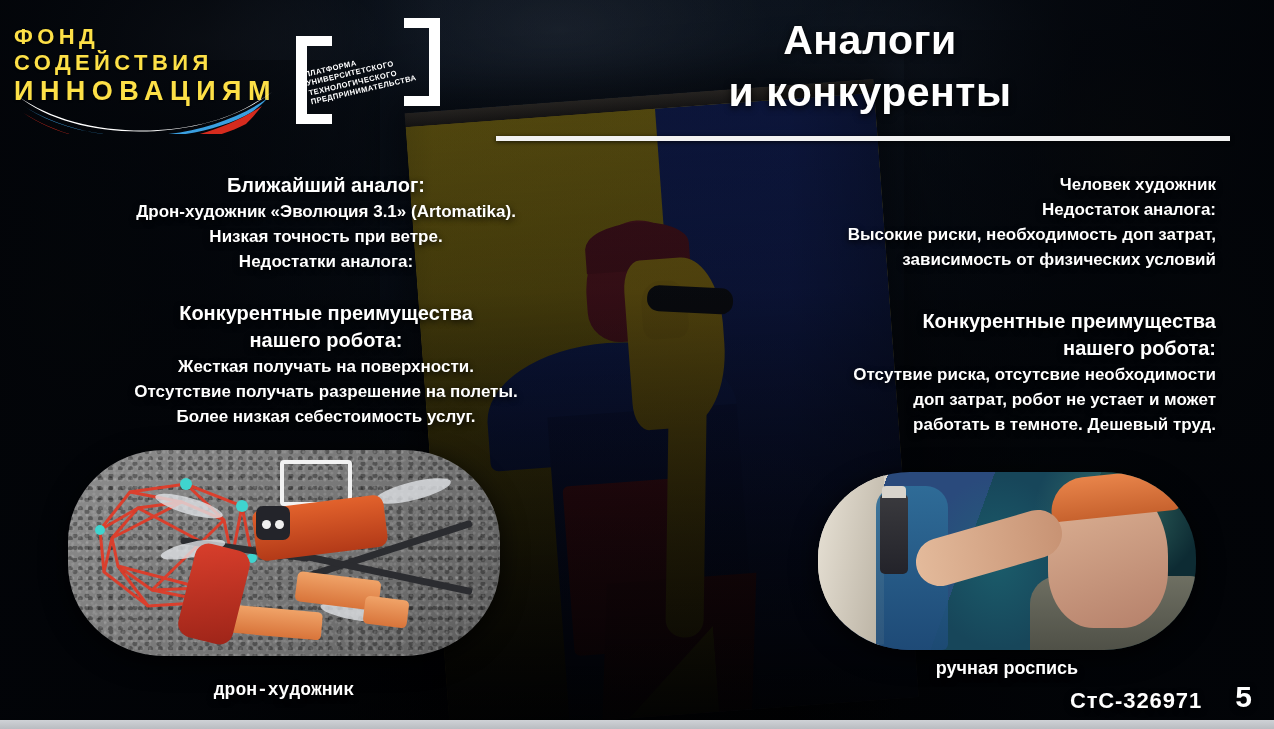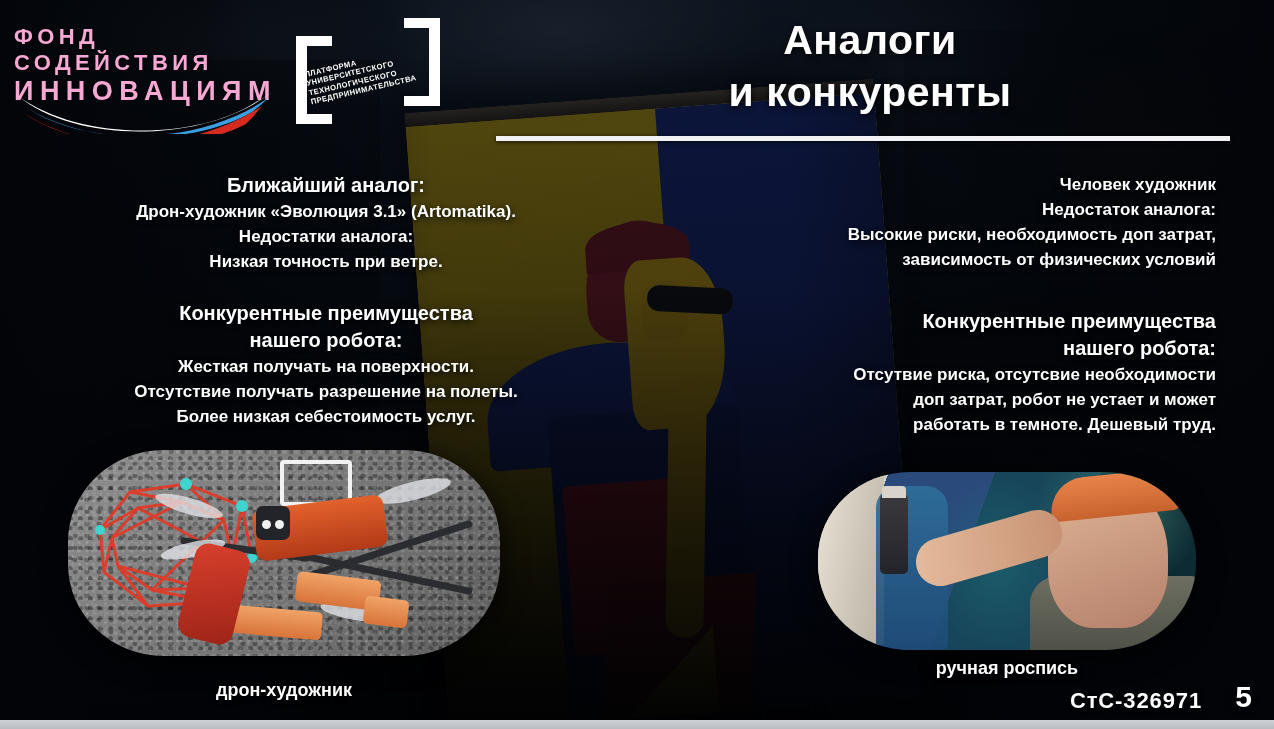--- a/index.html
+++ b/index.html
@@ -85,21 +85,21 @@
   .bg-veil{
     position:absolute;inset:0;
     background:
       linear-gradient(90deg, rgba(2,4,8,.94) 0%, rgba(2,4,8,.80) 16%, rgba(2,4,8,.30) 34%, rgba(2,4,8,.28) 62%, rgba(2,4,8,.82) 84%, rgba(2,4,8,.95) 100%),
       linear-gradient(180deg, rgba(4,8,16,.38) 0%, rgba(2,4,8,.25) 40%, rgba(0,0,0,.72) 86%, rgba(0,0,0,.96) 100%);
   }
 
   
   .logo-fund{position:absolute;left:14px;top:24px;width:262px;height:108px;}
   .logo-fund .ln{
-    color:#f9a8d4;font-weight:bold;letter-spacing:.20em;
+    color:#fde047;font-weight:bold;letter-spacing:.20em;
     font-family:"Liberation Sans",sans-serif;
     text-shadow:0 1px 2px rgba(0,0,0,.6);
   }
   .logo-fund .ln1{font-size:22px;line-height:26px;}
   .logo-fund .ln2{font-size:27px;line-height:30px;letter-spacing:.24em;}
   .swoosh{position:absolute;left:2px;top:62px;width:260px;height:48px;}
 
   .logo-plat{position:absolute;left:288px;top:14px;width:160px;height:126px;}
   .plat-txt{
     position:absolute;left:18px;top:40px;width:140px;
@@ -169,20 +169,21 @@
   .shirt{position:absolute;left:212px;top:104px;width:178px;height:80px;background:linear-gradient(180deg,#6e6f62,#4d4e45);border-radius:28px 18px 0 0;}
   .arm-sk{position:absolute;left:96px;top:52px;width:150px;height:48px;background:linear-gradient(100deg,#e4bb9c,#c79273);border-radius:26px;transform:rotate(-16deg);}
   .can{position:absolute;left:62px;top:22px;width:28px;height:80px;background:linear-gradient(180deg,#3a3a3e,#23232a);border-radius:5px;}
   .can-cap{position:absolute;left:64px;top:14px;width:24px;height:12px;background:#d8d4cc;border-radius:4px 4px 0 0;}
 
   
   .cap-drone{
     position:absolute;left:68px;top:680px;width:432px;text-align:center;
     color:#fff;font-weight:bold;font-size:18px;
     text-shadow:0 2px 6px rgba(0,0,0,.9);
+    font-family:Liberation Mono, monospace;
   }
   .cap-hand{
     position:absolute;left:818px;top:658px;width:378px;text-align:center;
     color:#fff;font-weight:bold;font-size:18px;
     text-shadow:0 2px 6px rgba(0,0,0,.9);
   }
   .code{
     position:absolute;right:72px;top:688px;color:#fff;font-weight:bold;
     font-size:22px;letter-spacing:.04em;text-shadow:0 2px 6px rgba(0,0,0,.9);
   }
@@ -260,22 +261,22 @@
 
   <div class="title">
     <div>Аналоги</div>
     <div>и конкуренты</div>
   </div>
   <div class="title-rule"></div>
 
   <div class="col-left txt">
     <div class="h">Ближайший аналог:</div>
     <div class="b">Дрон-художник «Эволюция 3.1» (Artomatika).</div>
+    <div class="b">Низкая точность при ветре.</div>
     <div class="b">Недостатки аналога:</div>
-    <div class="b">Низкая точность при ветре.</div>
     <div class="gap"></div>
     <div class="h">Конкурентные преимущества</div>
     <div class="h">нашего робота:</div>
     <div class="b">Жесткая получать на поверхности.</div>
     <div class="b">Отсутствие получать разрешение на полеты.</div>
     <div class="b">Более низкая себестоимость услуг.</div>
   </div>
 
   <div class="col-right txt">
     <div class="b">Человек художник</div>

